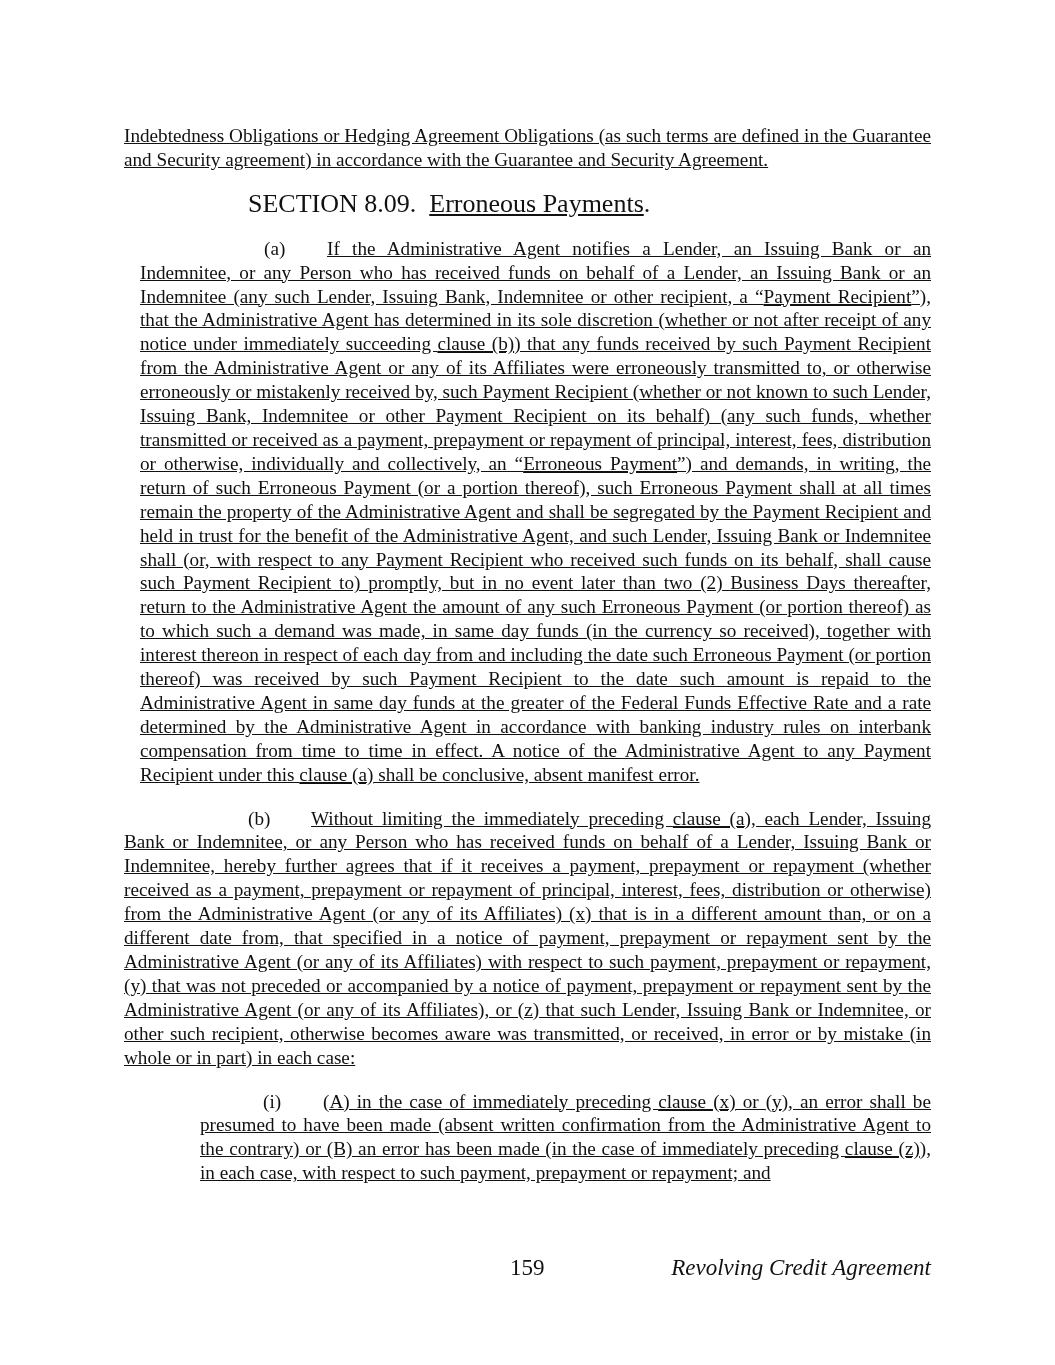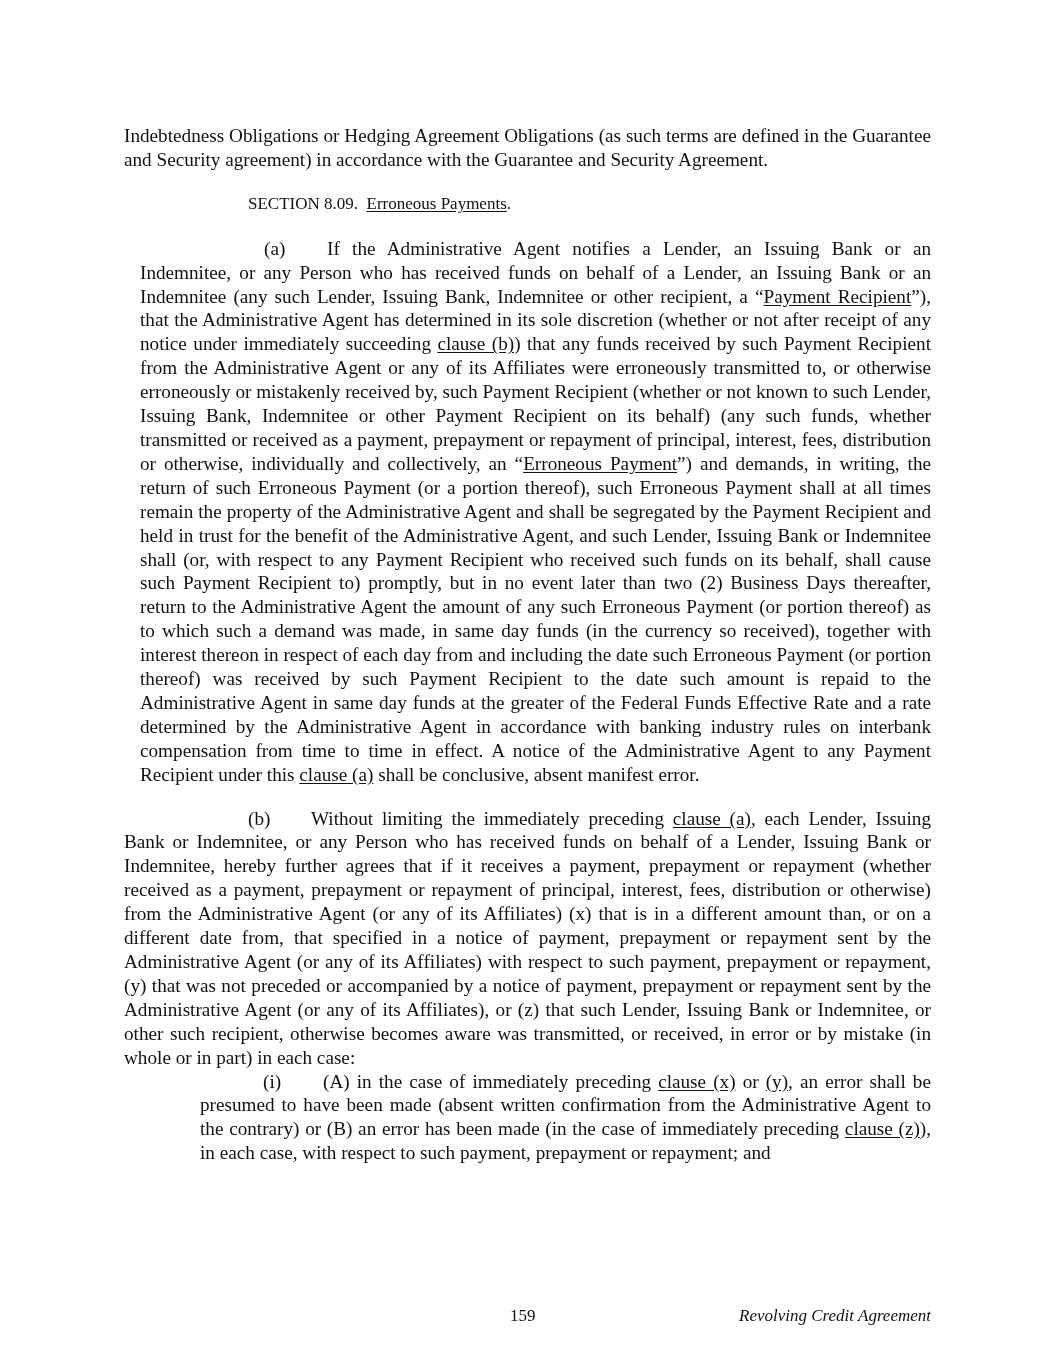--- a/index.html
+++ b/index.html
@@ -19,37 +19,39 @@
       position: absolute;
       left: 124px;
       top: 124px;
       width: 807px;
     }
     .para {
       font-size: 19.2px;
       line-height: 23.9px;
       text-align: justify;
       margin: 0;
+      text-decoration: underline;
     }
     .para-cont {
       margin-bottom: 20px;
     }
     .section-heading {
       margin: 0 0 21px 0;
       padding-left: 124px;
-      font-size: 17px;
+      font-size: 26px;
       line-height: 23.9px;
     }
     .para-a {
       text-indent: 124px;
       margin-bottom: 20px;
       margin-left: 16px;
     }
     .para-b {
       text-indent: 124px;
+      margin-bottom: 20px;
     }
     .para-i {
       margin-left: 76px;
       text-indent: 63px;
     }
     .label {
       display: inline-block;
       text-indent: 0;
     }
     .label-a, .label-b {
@@ -57,25 +59,25 @@
     }
     .label-i {
       width: 60px;
     }
     .u {
       text-decoration: underline;
       text-underline-offset: 2px;
     }
     .footer {
       position: absolute;
-      top: 1304px;
+      top: 1256px;
       left: 124px;
       width: 807px;
       height: 26px;
-      font-size: 17px;
+      font-size: 23px;
       line-height: 24px;
     }
     .page-number {
       position: absolute;
       left: 386px;
       top: 0;
     }
     .doc-title {
       position: absolute;
       right: 0;

